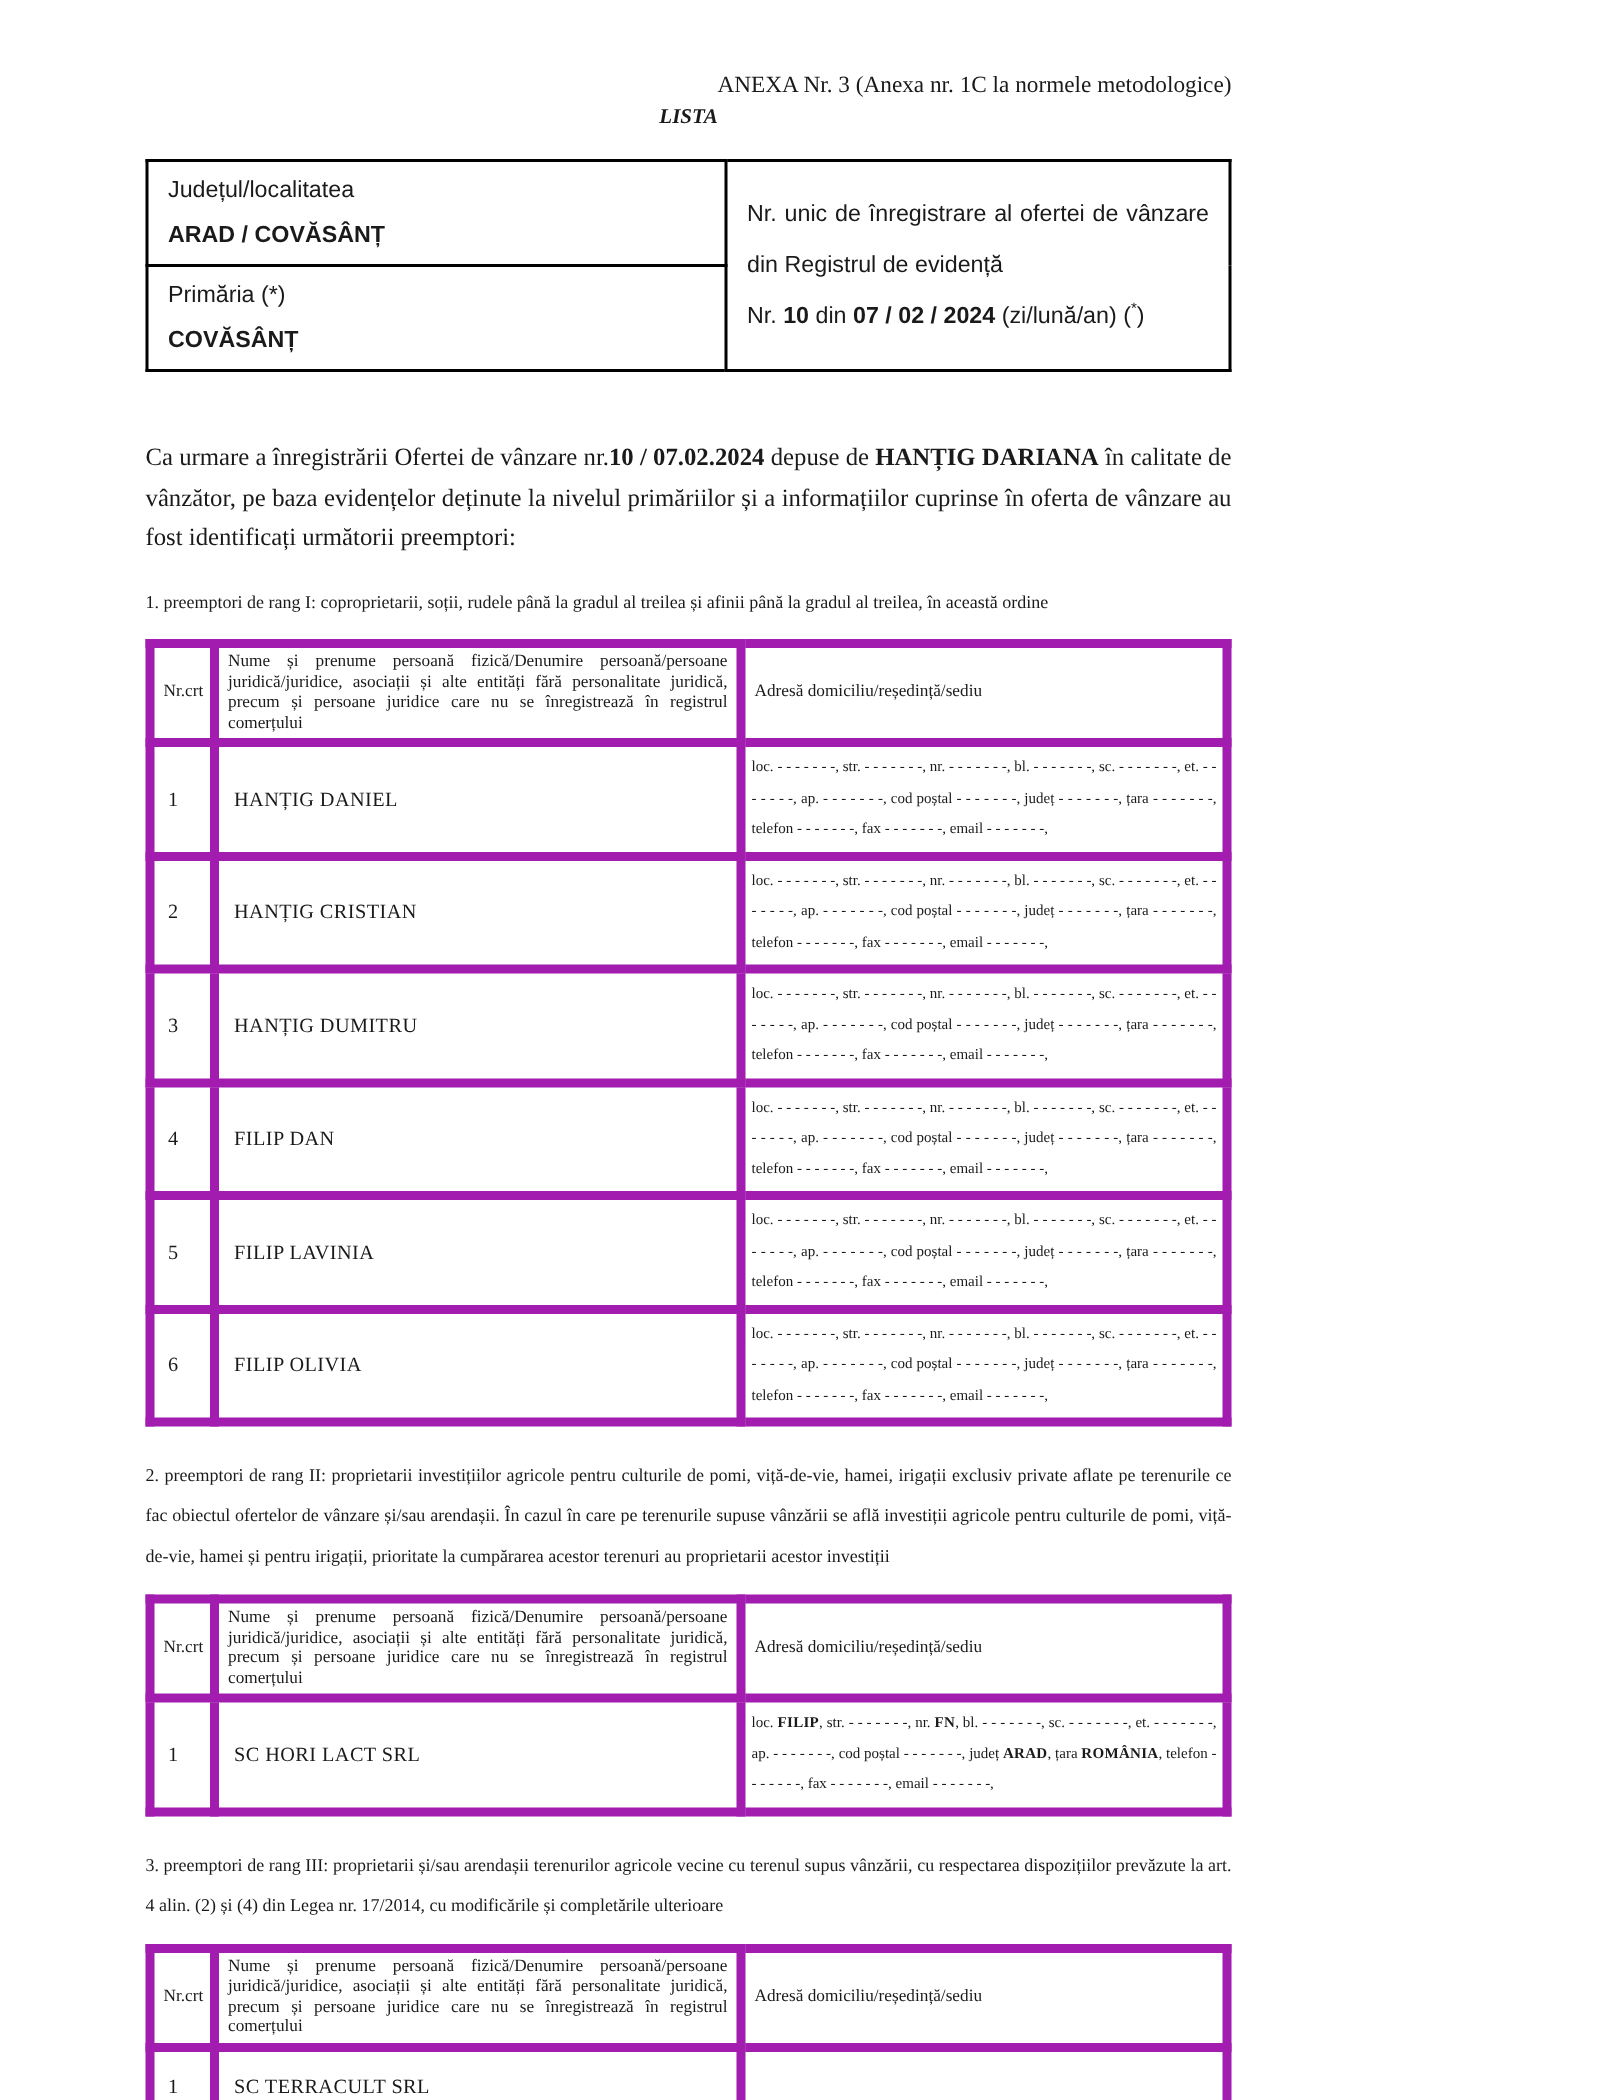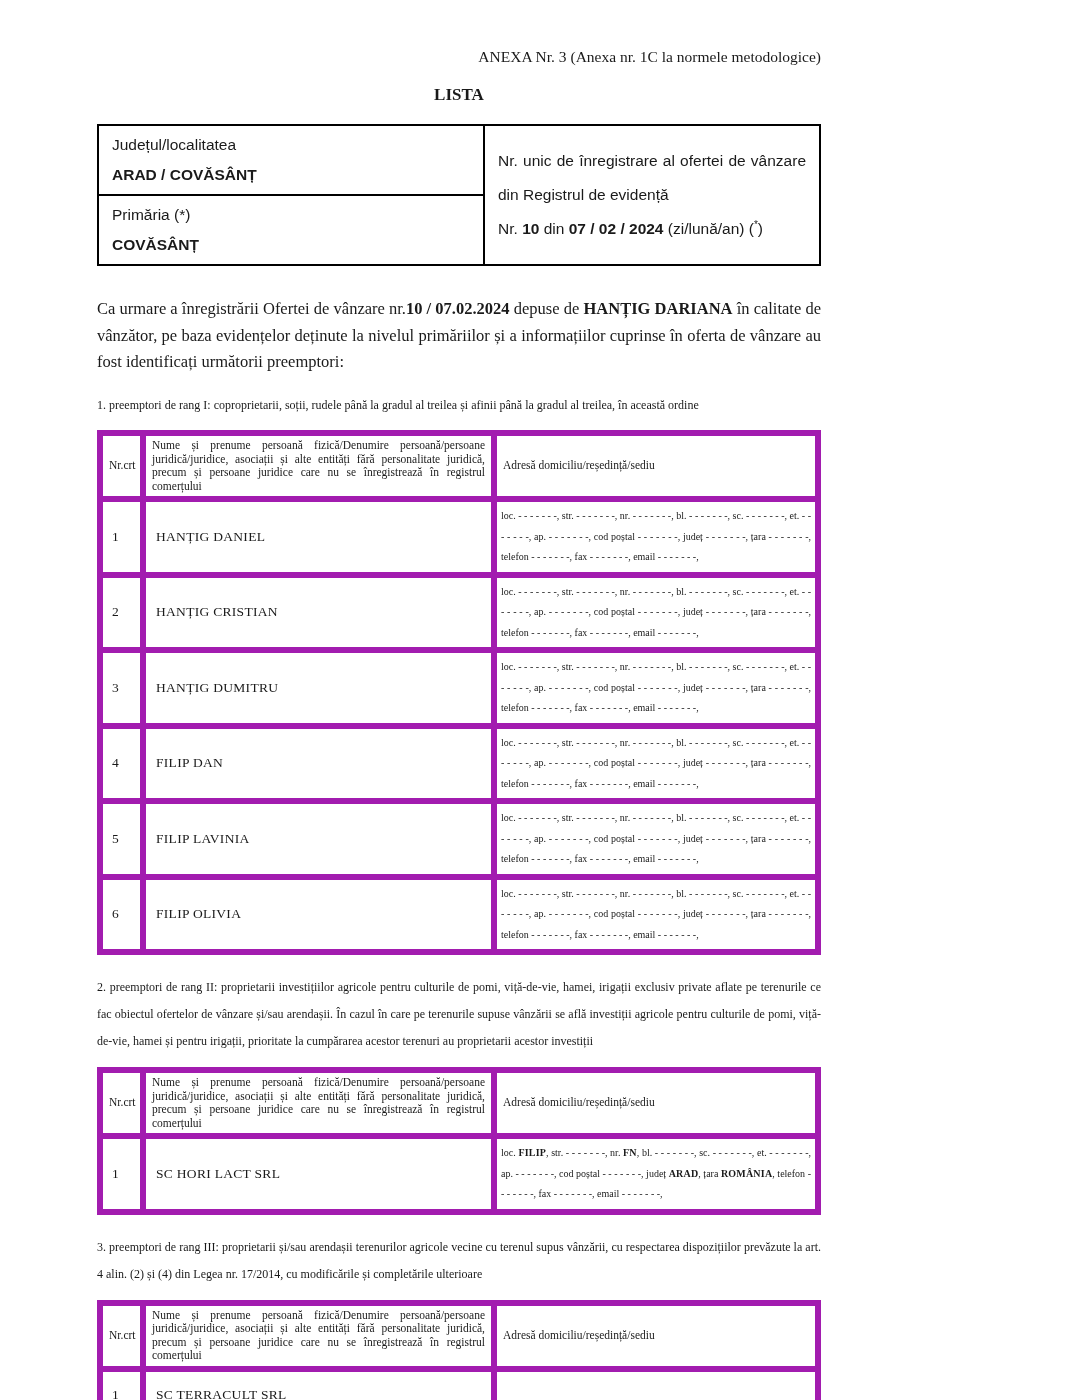--- a/index.html
+++ b/index.html
@@ -8,39 +8,39 @@
     width:918px;height:1400px;
     box-sizing:border-box;
     padding:48px 97px 0 97px;
     background:#ffffff;
     color:#1a1a1a;
     font-family:"Liberation Serif", serif;
     overflow:hidden;
   }
   .right-line{text-align:right;font-size:15.5px;line-height:18px;}
   .reg-line{margin-top:30px;}
-  .doc-title{text-align:center;font-weight:bold;font-size:17px;margin-top:19px;}
+  .doc-title{text-align:center;font-weight:bold;font-size:14px;margin-top:5px;font-style:italic;}
   .doc-subtitle{text-align:center;font-weight:bold;font-size:16.5px;line-height:27px;margin-top:4px;}
 
   
   .info-table{
     width:100%;border-collapse:collapse;margin-top:19px;
     font-family:"Liberation Sans", sans-serif;font-size:15.5px;table-layout:fixed;
   }
   .info-table td{border:2px solid #000;vertical-align:middle;padding:4px 13px;}
   .info-cell-label{line-height:30px;}
   .info-cell-value{font-weight:bold;line-height:30px;}
   .info-left{width:358px;margin-left:48px;}
   .cell-judet{height:60px;}
   .cell-primaria{height:51px;border-radius:31px;}
   .info-right p{margin:0;line-height:34px;}
   .info-right .reg-text{text-align:justify;}
   sup.star{font-size:10px;vertical-align:super;line-height:0;}
 
-  .intro{font-size:16.5px;line-height:26.5px;text-align:justify;margin-top:30px;}
+  .intro{font-size:16.5px;line-height:26.5px;text-align:justify;margin-top:44px;}
   .section-heading{font-size:12px;line-height:26px;text-align:justify;margin-top:0;}
   .section-heading.spaced{margin-top:19px;line-height:27px;}
 
   
   .data-table{
     width:100%;border-collapse:collapse;margin-top:7px;
     table-layout:fixed;border:2px solid #000;
   }
   .data-table th,.data-table td{border:6px solid #a21caf;font-weight:normal;}
   .col-nr{width:43px;}

